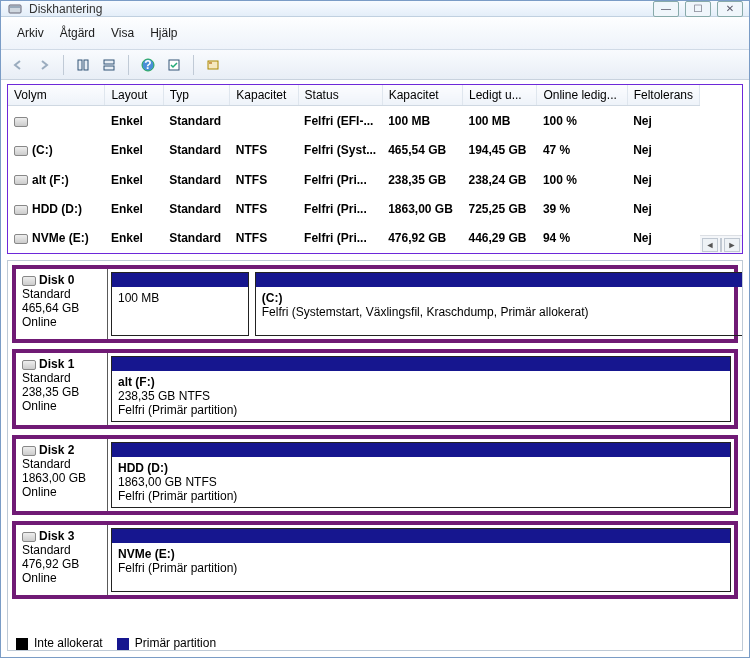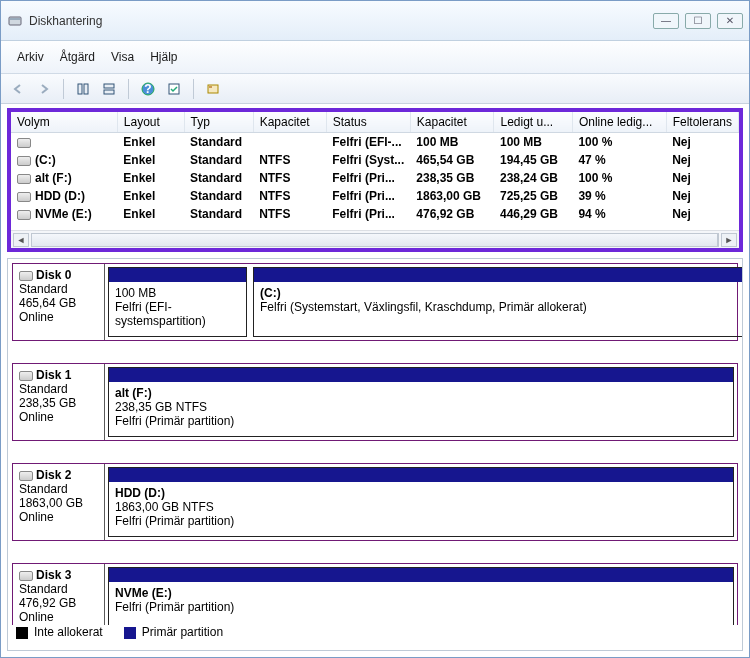--- a/index.html
+++ b/index.html
@@ -1,49 +1,49 @@
 <!DOCTYPE html>
 <html><head>
 <meta charset="utf-8">
 <style>
 * { box-sizing: border-box; margin: 0; padding: 0; font-family: "Segoe UI", Tahoma, sans-serif; font-size: 12px; }
 body { background: #e8eef5; width: 750px; height: 658px; overflow: hidden; }
 .window { background: #fff; border: 1px solid #7a9cc6; height: 658px; display: flex; flex-direction: column; }
-.titlebar { height: 40px; background: linear-gradient(#f7fbff,#e4eef9); display: flex; align-items: center; padding: 0 6px; border-bottom: 1px solid #c0d0e0; }
+.titlebar { height: 16px; background: linear-gradient(#f7fbff,#e4eef9); display: flex; align-items: center; padding: 0 6px; border-bottom: 1px solid #c0d0e0; }
 .titlebar .title-icon { width: 16px; height: 16px; margin-right: 6px; }
 .titlebar .title { flex: 1; color: #333; }
 .winbtns { display: flex; gap: 6px; }
 .winbtn { width: 26px; height: 16px; border: 1px solid #8aa; border-radius: 2px; background: #f0f6fb; display: flex; align-items: center; justify-content: center; font-size: 10px; color: #556; cursor: default; }
 .menubar { height: 22px; background: linear-gradient(#fdfeff,#eef3fa); display: flex; align-items: center; padding: 16px 8px; border-bottom: 1px solid #d0dae6; }
 .menuitem { padding: 2px 8px; color: #1a1a1a; cursor: default; }
 .toolbar { height: 30px; background: linear-gradient(#f9fbfe,#e8eef6); display: flex; align-items: center; padding: 0 6px; gap: 4px; border-bottom: 1px solid #c8d2de; }
 .tbtn { width: 22px; height: 22px; display: flex; align-items: center; justify-content: center; border-radius: 2px; }
 .tbtn.disabled { opacity: 0.45; }
 .sep { width: 1px; height: 20px; background: #c0cad6; margin: 0 4px; }
 .content { flex: 1; display: flex; flex-direction: column; padding: 4px 6px 6px 6px; overflow: hidden; }
-.table-wrap { border: 4px solid #6d28d9; background: #fff; height: 144px; display: flex; flex-direction: column; }
+.table-wrap { border: 1px solid #6d28d9; background: #fff; height: 170px; display: flex; }
 table { border-collapse: collapse; width: 100%; }
 thead th { text-align: left; font-weight: normal; padding: 3px 6px; background: linear-gradient(#fcfdff,#eef3f9); border-right: 1px solid #dfe6ee; border-bottom: 1px solid #cfd8e2; white-space: nowrap; overflow: hidden; }
 tbody td { padding: 2px 6px; white-space: nowrap; overflow: hidden; font-weight: bold; }
 .voicon { display:inline-block; width:14px; height:10px; border:1px solid #888; border-radius:2px; background:linear-gradient(#eee,#ccc); margin-right:4px; vertical-align:middle;}
 .hscroll { height: 18px; border-top: 1px solid #dcdfe4; display:flex; align-items:center; padding:0 2px; background:#f4f6f9; margin-top:auto;}
 .hscroll .arrow { width:16px; height:14px; border:1px solid #c0c8d2; background:#eef2f6; display:flex;align-items:center;justify-content:center;font-size:9px;color:#555;}
 .hscroll .track { flex:1; height:14px; border:1px solid #c0c8d2; background:#fff; margin:0 2px; position:relative;}
 .hscroll .thumb { position:absolute; left:0; top:0; bottom:0; width:100%; background:linear-gradient(#f4f7fb,#e2e8ef); border-right:1px solid #c0c8d2;}
 .disks { flex:1; margin-top:6px; border:1px solid #bfcad6; background:#fff; overflow-y:auto; padding:4px;}
-.diskrow { display:flex; border:1px solid #701a75; margin-bottom:22px; min-height:78px; }
+.diskrow { display:flex; border:4px solid #701a75; margin-bottom:6px; min-height:78px; }
 .diskinfo { width:92px; padding:4px 6px; border-right:1px solid #5a5a5a; }
 .diskinfo .dname { font-weight:bold; }
 .diskinfo .dicon { display:inline-block; width:14px; height:10px; border:1px solid #888; border-radius:2px; background:linear-gradient(#eee,#ccc); margin-right:3px; vertical-align:middle;}
 .partitions { flex:1; display:flex; }
 .part { border:1px solid #222; margin:3px; display:flex; flex-direction:column; }
 .part .stripe { height:14px; background:#16168f; }
 .part .pbody { padding:4px 6px; flex:1; }
 .part .pname { font-weight:bold; }
-.legend { height:26px; border:1px solid #bfcad6; border-top:none; background:#fff; display:flex; align-items:flex-start; padding:0 8px; gap:21px; margin-top:-1px;}
+.legend { height:26px; border:1px solid #bfcad6; border-top:none; background:#fff; display:flex; align-items:flex-end; padding:0 8px; gap:14px; margin-top:-1px;}
 .swatch { width:12px; height:12px; display:inline-block; margin-right:6px; vertical-align:middle;}
 .swatch.black{ background:#000;} .swatch.navy{ background:#16168f;}
 svg { display:block; }
 </style>
 </head>
 <body>
 
 <div class="window">
   <div class="titlebar">
     <span class="title-icon">
@@ -213,21 +213,20 @@
             <div class="dname"><span class="dicon"></span>Disk 0</div>
             <div>Standard</div>
             <div>465,64 GB</div>
             <div>Online</div>
           </div>
           <div class="partitions">
             <div class="part" style="flex: 0 0 22%;">
               <div class="stripe"></div>
               <div class="pbody">
                 <div>100 MB</div>
-                <div>Felfri (EFI-systemspartition)</div>
               </div>
             </div>
             <div class="part" style="flex: 0 0 78%;">
               <div class="stripe"></div>
               <div class="pbody">
                 <div class="pname">(C:)</div>
                 <div>Felfri (Systemstart, Växlingsfil, Kraschdump, Primär allokerat)</div>
               </div>
             </div>
           </div>

